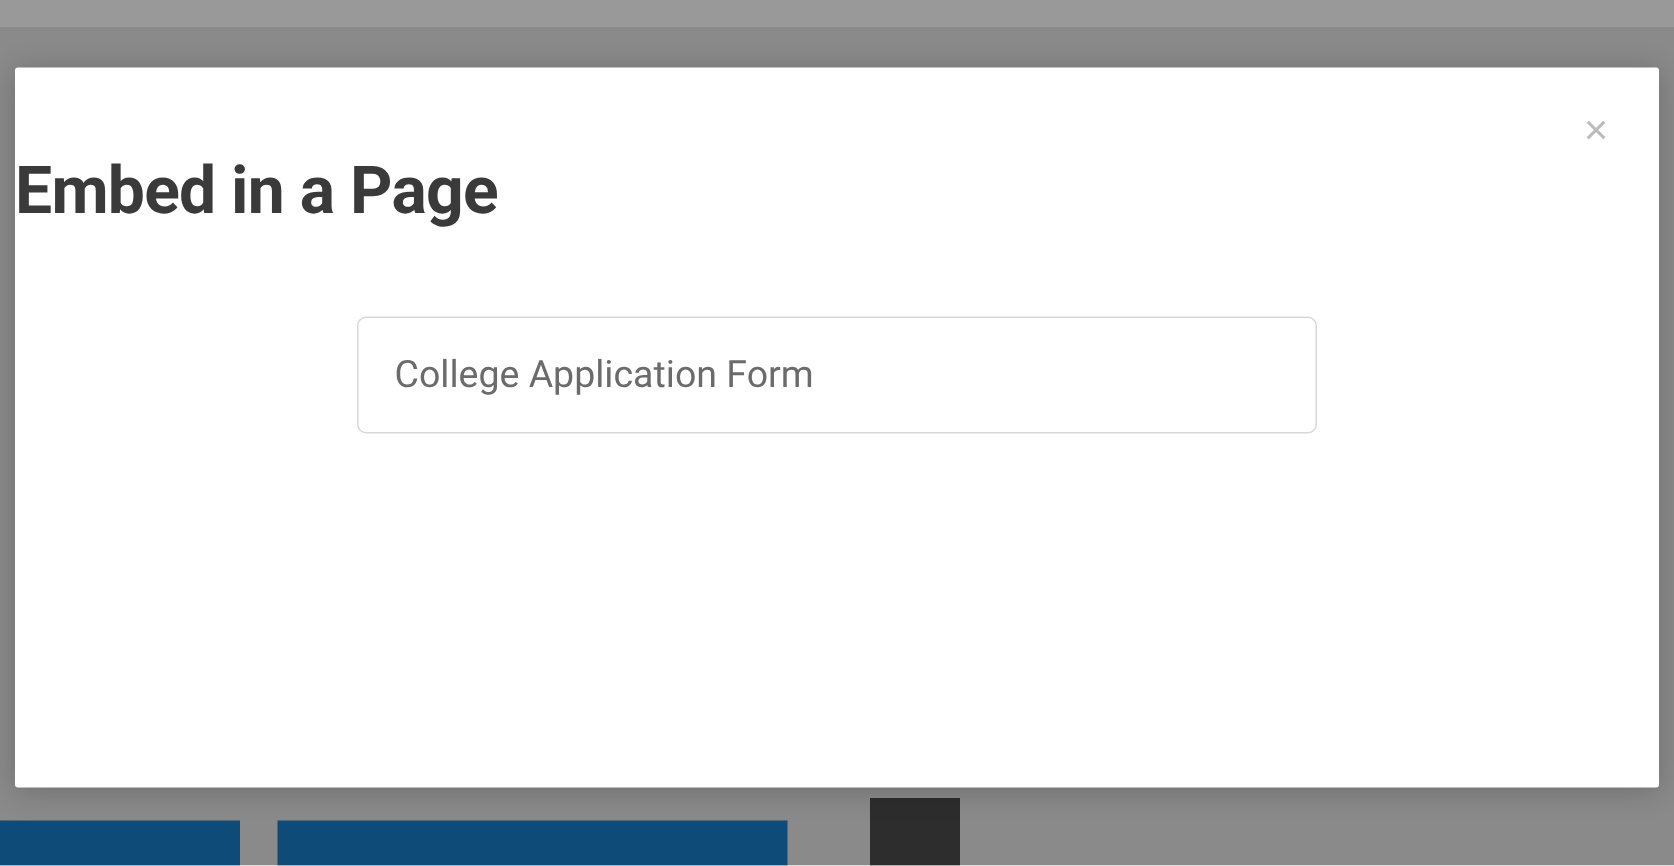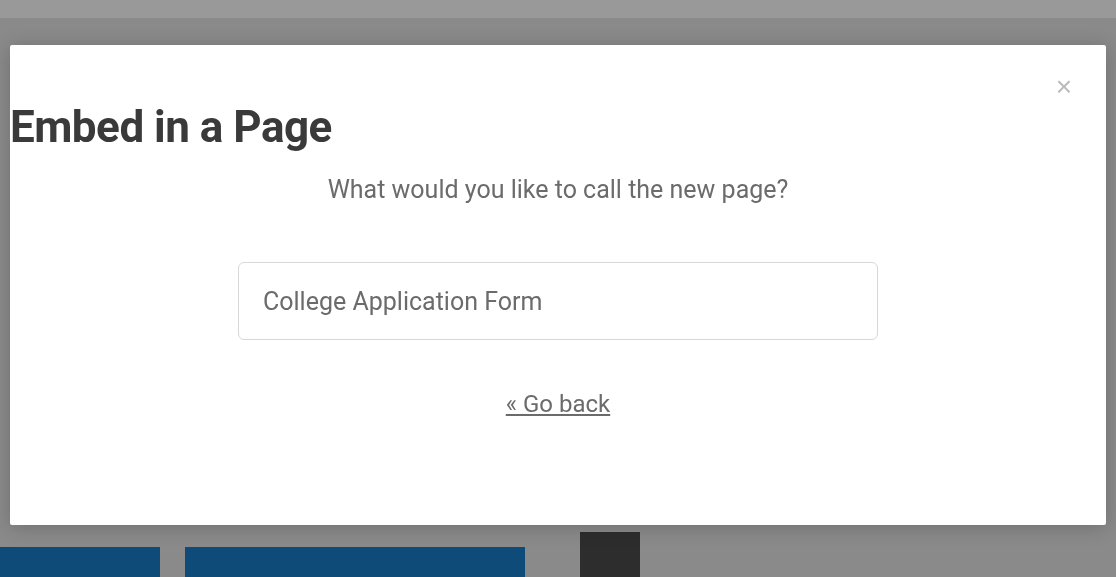--- a/index.html
+++ b/index.html
@@ -148,20 +148,18 @@
   <div class="backdrop-bottom-bar2"></div>
   <div class="backdrop-dark"></div>
 </div>
 
 <div class="modal">
   <button class="close-btn">
     <span>×</span>
   </button>
 
   <h1 class="modal-title">Embed in a Page</h1>
-  <p class="modal-subtitle">What would you like to call the new page?</p>
 
   <div class="form-row">
     <input type="text" class="page-name-input" value="College Application Form" style="">
   </div>
 
-  <button class="go-back-link">« Go back</button>
 </div>
 
 </body></html>

